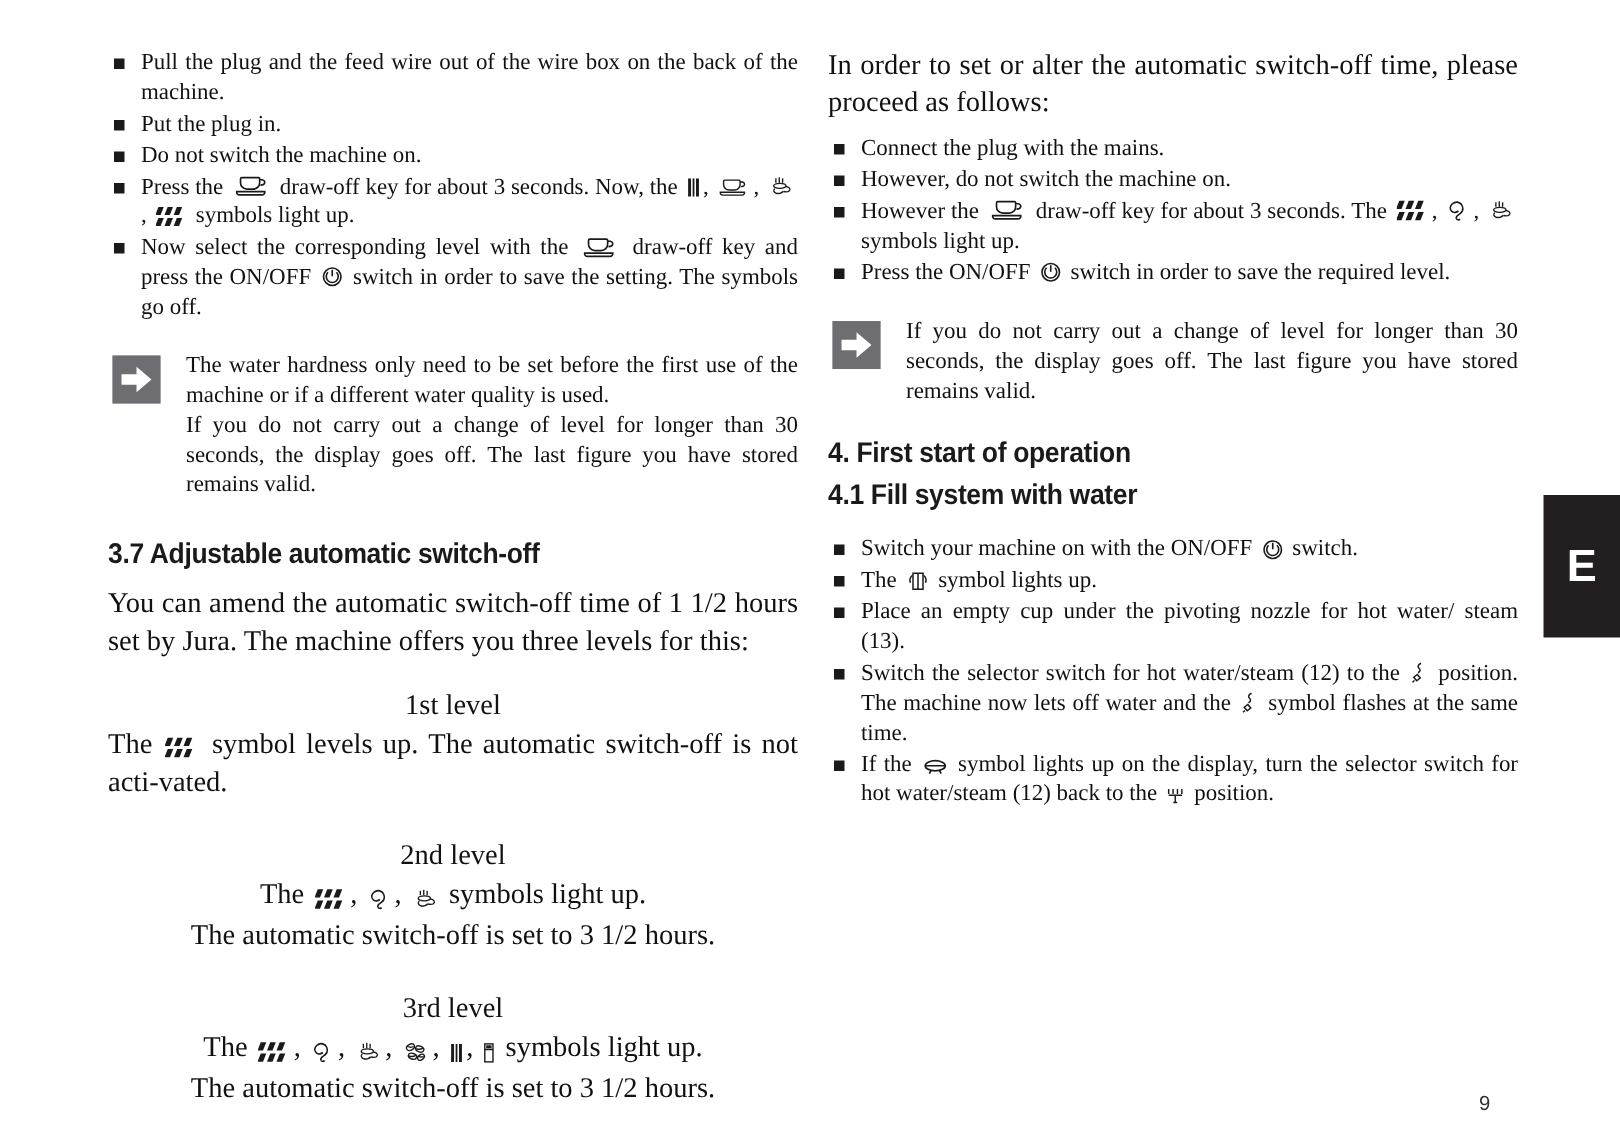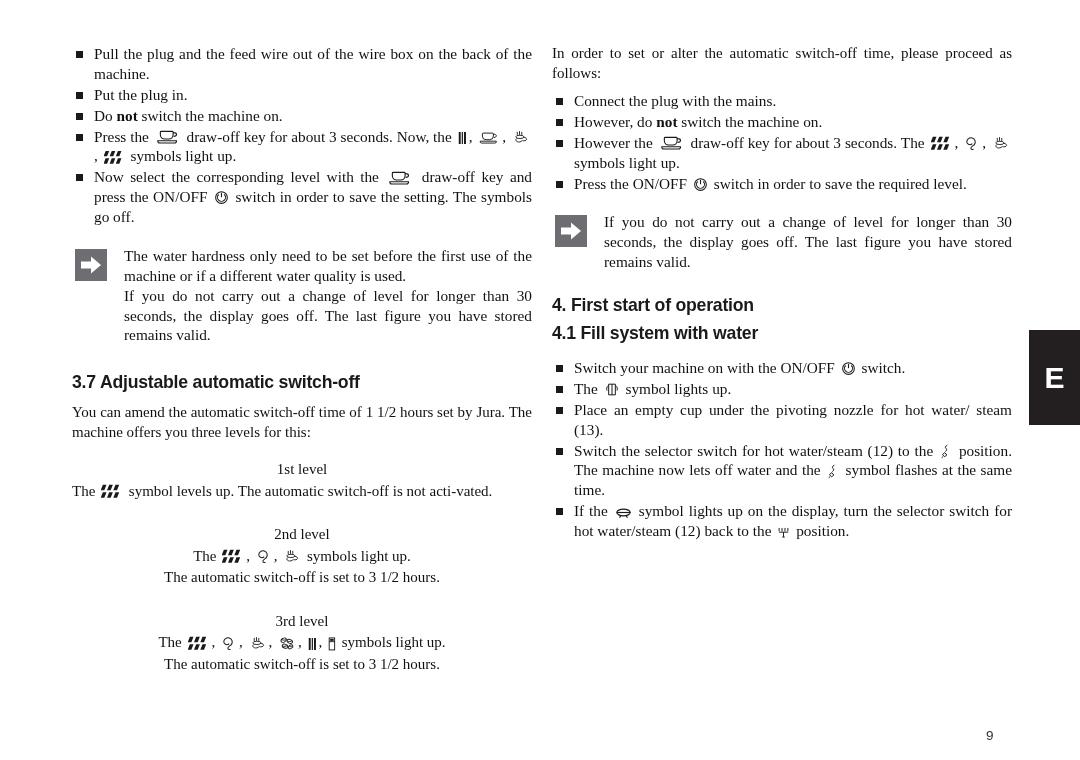--- a/index.html
+++ b/index.html
@@ -16,29 +16,29 @@
     color: #111111;
   }
 
   .page {
     position: absolute;
     inset: 0;
   }
 
   .col {
     position: absolute;
-    top: 44px;
+    top: 32px;
     width: 460px;
   }
   .col-left  { left: 72px; }
   .col-right { left: 552px; }
 
   
   .para {
-    font-size: 15px;
+    font-size: 19px;
     line-height: 1.30;
     text-align: justify;
     text-justify: inter-word;
     margin: 0 0 2px 0;
     hyphens: manual;
   }
   .para.nojust { text-align: center; }
 
   .bullet-list {
     list-style: none;
@@ -62,21 +62,21 @@
     height: 7px;
     background: #1a1a1a;
   }
   .bullet-list > li > p {
     margin: 0;
   }
   .bullet-list > li > p:last-child {
     text-align-last: left;
   }
 
-  b, strong { font-weight: bold; }
+  b, strong { font-weight: normal; }
 
   
   .h-sec {
     font-family: "Liberation Sans", "DejaVu Sans", sans-serif;
     font-weight: bold;
     font-size: 19px;
     letter-spacing: -0.25px;
     color: #1a1a1a;
     margin: 0;
     transform: scaleX(0.93);

